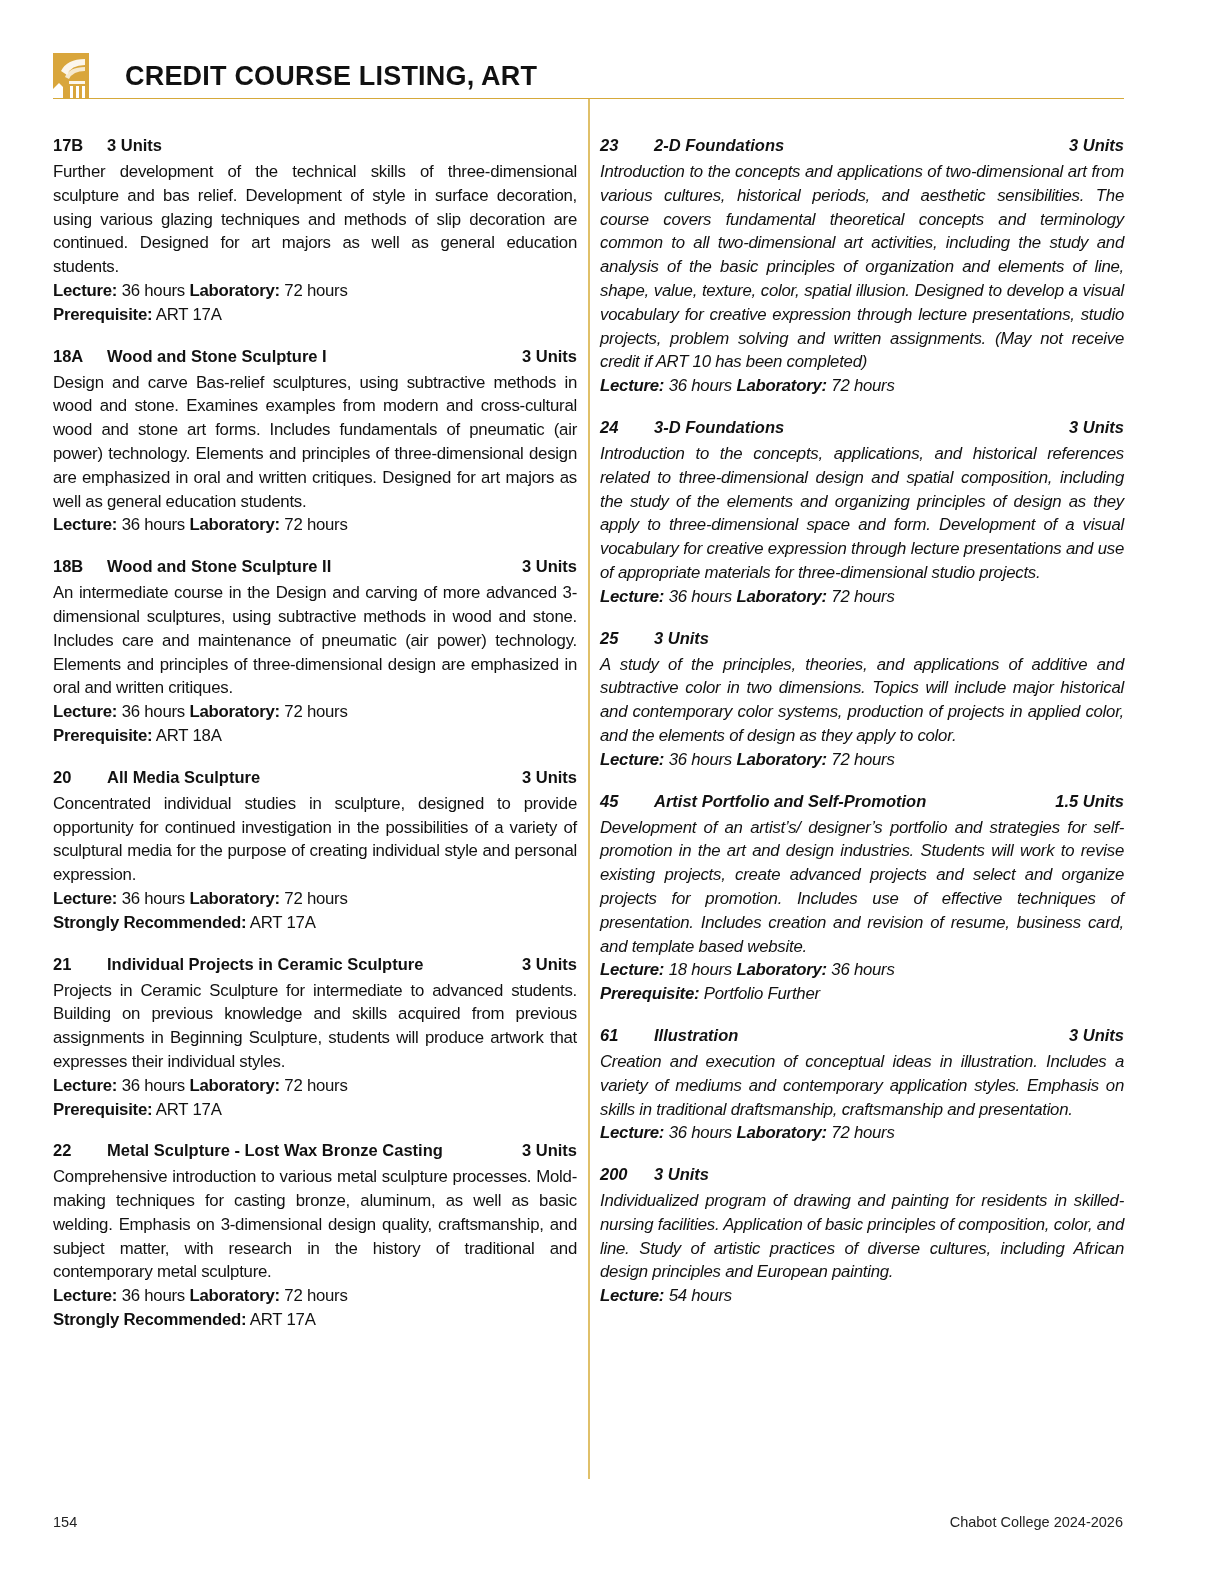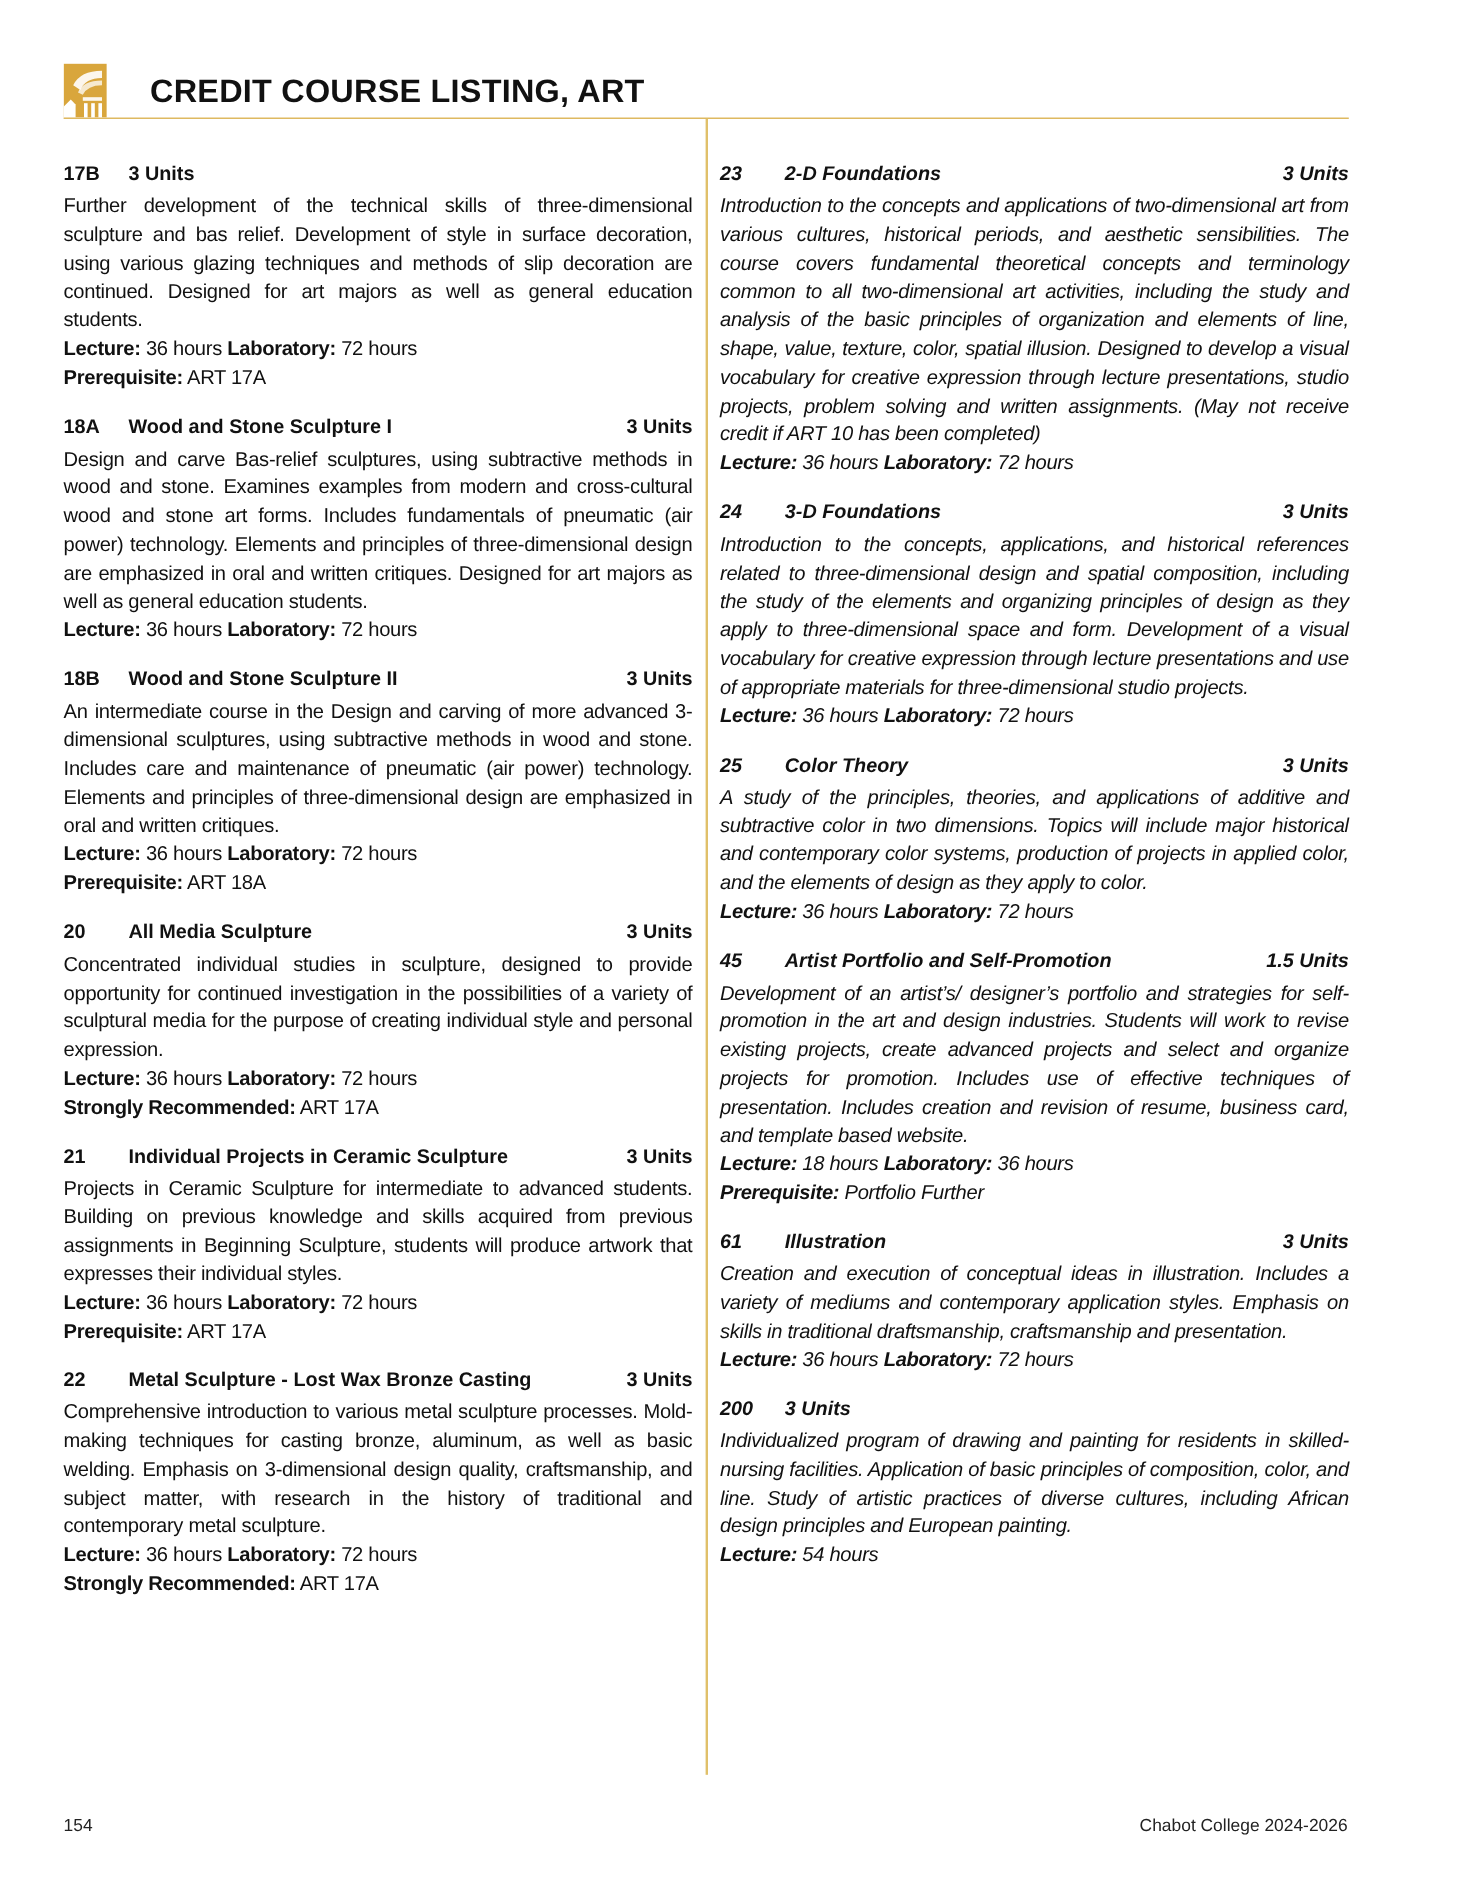--- a/index.html
+++ b/index.html
@@ -171,21 +171,20 @@
         <span class="course-num">24</span>
         <span class="course-title">3-D Foundations</span>
         <span class="course-units">3 Units</span>
       </div>
       <div class="course-desc">Introduction to the concepts, applications, and historical references related to three-dimensional design and spatial composition, including the study of the elements and organizing principles of design as they apply to three-dimensional space and form. Development of a visual vocabulary for creative expression through lecture presentations and use of appropriate materials for three-dimensional studio projects.</div>
       <div class="meta"><b>Lecture:</b> <span>36 hours</span> <b>Laboratory:</b> <span>72 hours</span></div>
     </div>
     <div class="course">
       <div class="course-head">
         <span class="course-num">25</span>
-        <span class="course-title">Color Theory</span>
         <span class="course-units">3 Units</span>
       </div>
       <div class="course-desc">A study of the principles, theories, and applications of additive and subtractive color in two dimensions. Topics will include major historical and contemporary color systems, production of projects in applied color, and the elements of design as they apply to color.</div>
       <div class="meta"><b>Lecture:</b> <span>36 hours</span> <b>Laboratory:</b> <span>72 hours</span></div>
     </div>
     <div class="course">
       <div class="course-head">
         <span class="course-num">45</span>
         <span class="course-title">Artist Portfolio and Self-Promotion</span>
         <span class="course-units">1.5 Units</span>

